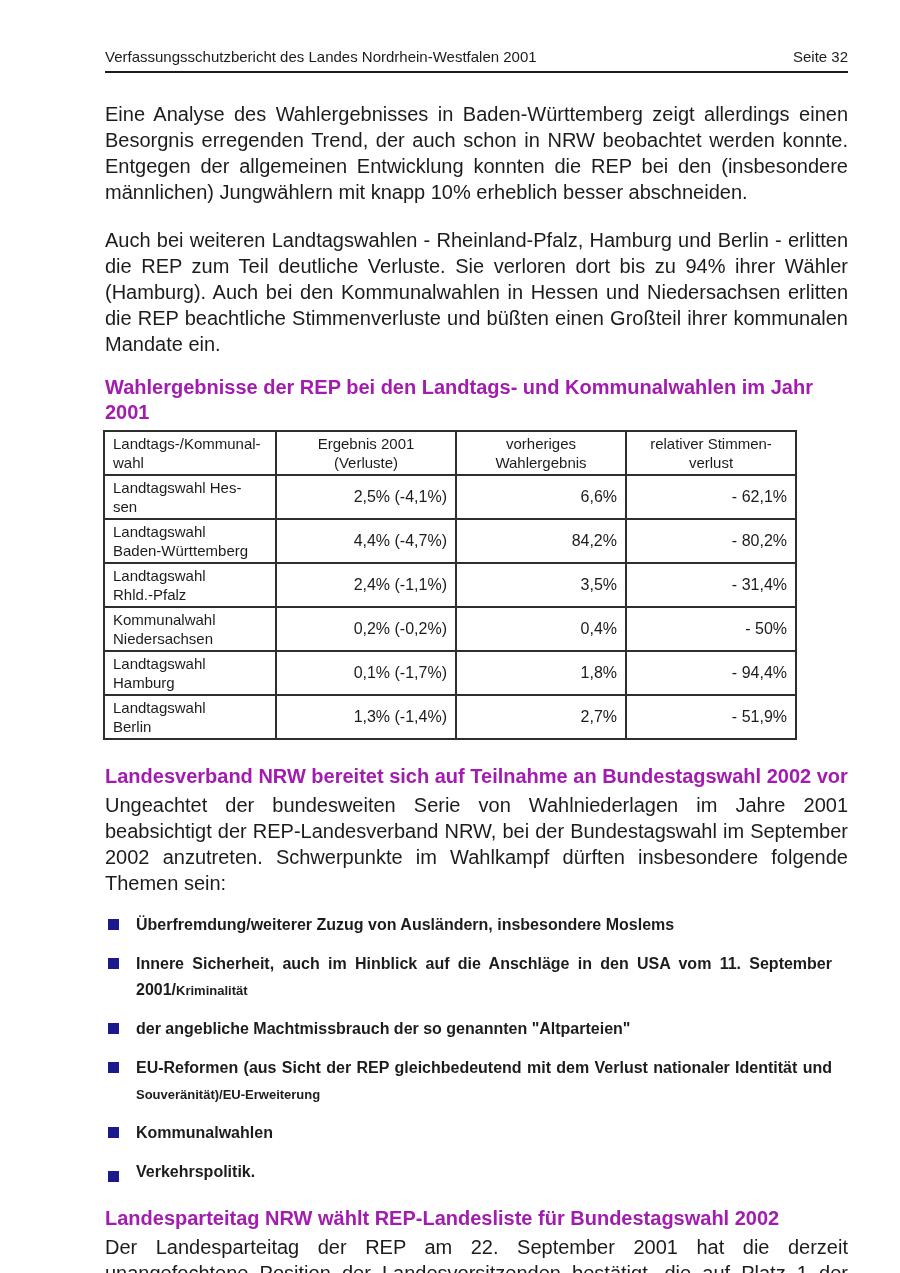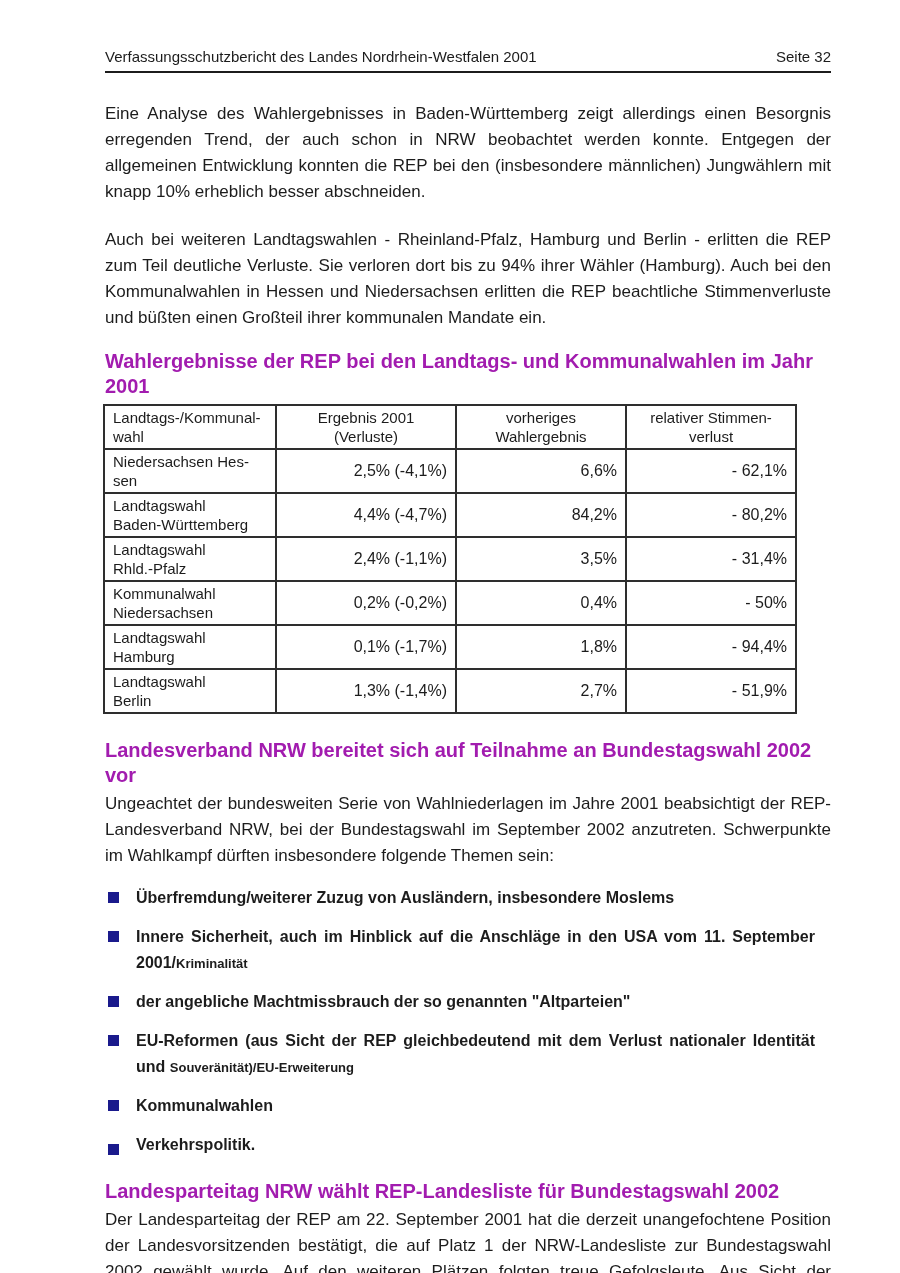--- a/index.html
+++ b/index.html
@@ -7,38 +7,38 @@
     padding: 0;
     background: #ffffff;
   }
   .page {
     position: relative;
     width: 900px;
     height: 1273px;
     margin: 0 auto;
     background: #ffffff;
     box-sizing: border-box;
-    padding: 48px 69px 0 105px;
+    padding: 48px 52px 0 105px;
     font-family: "Liberation Sans", "DejaVu Sans", sans-serif;
     color: #1c1c1c;
     overflow: hidden;
   }
   
   .doc-header {
     display: flex;
     justify-content: space-between;
     align-items: baseline;
     font-size: 15px;
     padding-bottom: 6px;
     border-bottom: 2px solid #1c1c1c;
     margin-bottom: 28px;
   }
   
   .para {
-    font-size: 17px;
+    font-size: 20px;
     line-height: 26px;
     text-align: justify;
     margin: 0 0 22px 0;
   }
   .para.tight { margin-bottom: 18px; }
   .para.intro { margin-bottom: 12px; }
   .para.last { margin-bottom: 0; }
   
   .sec-heading {
     font-size: 20px;
@@ -140,21 +140,21 @@
         <th>Ergebnis 2001
 (Verluste)</th>
         <th>vorheriges
 Wahlergebnis</th>
         <th>relativer Stimmen-
 verlust</th>
       </tr>
     </thead>
     <tbody>
       <tr>
-        <td class="label-cell">Niedersachsen Hes-
+        <td class="label-cell">Landtagswahl Hes-
 sen</td>
         <td class="num-cell">2,5% (-4,1%)</td>
         <td class="num-cell">6,6%</td>
         <td class="num-cell">- 62,1%</td>
       </tr>
       <tr>
         <td class="label-cell">Landtagswahl
 Baden-Württemberg</td>
         <td class="num-cell">4,4% (-4,7%)</td>
         <td class="num-cell">84,2%</td>

